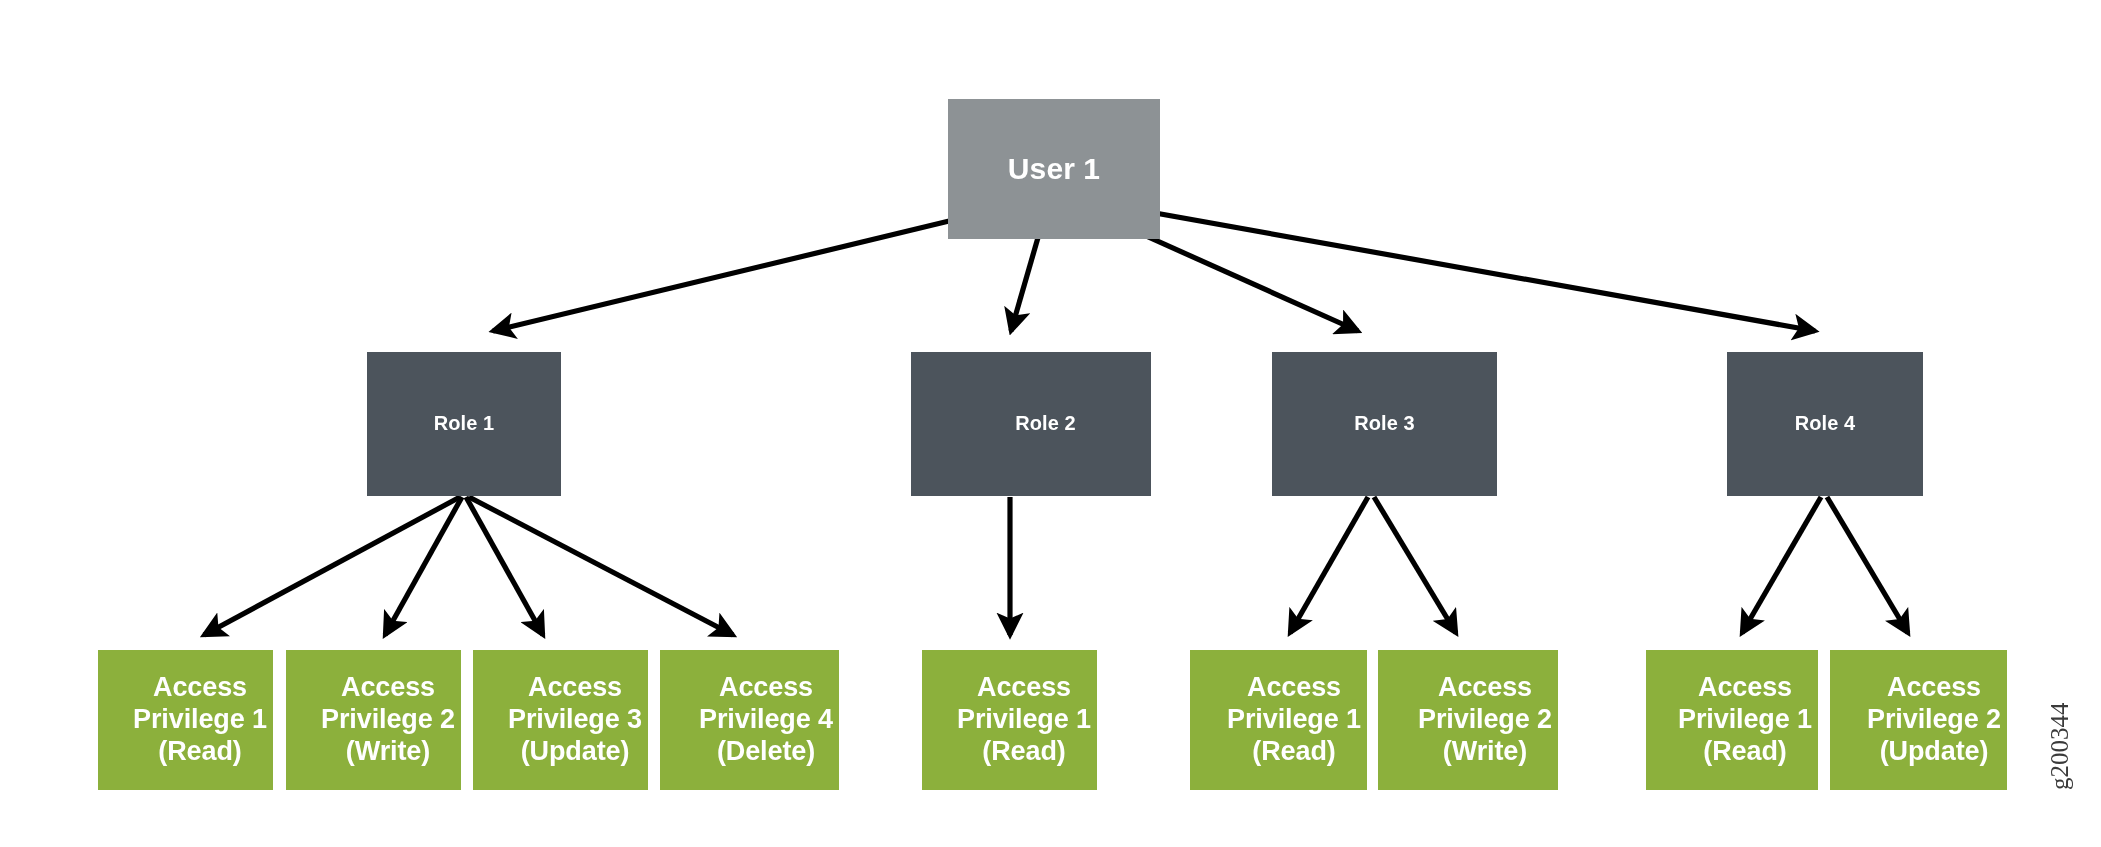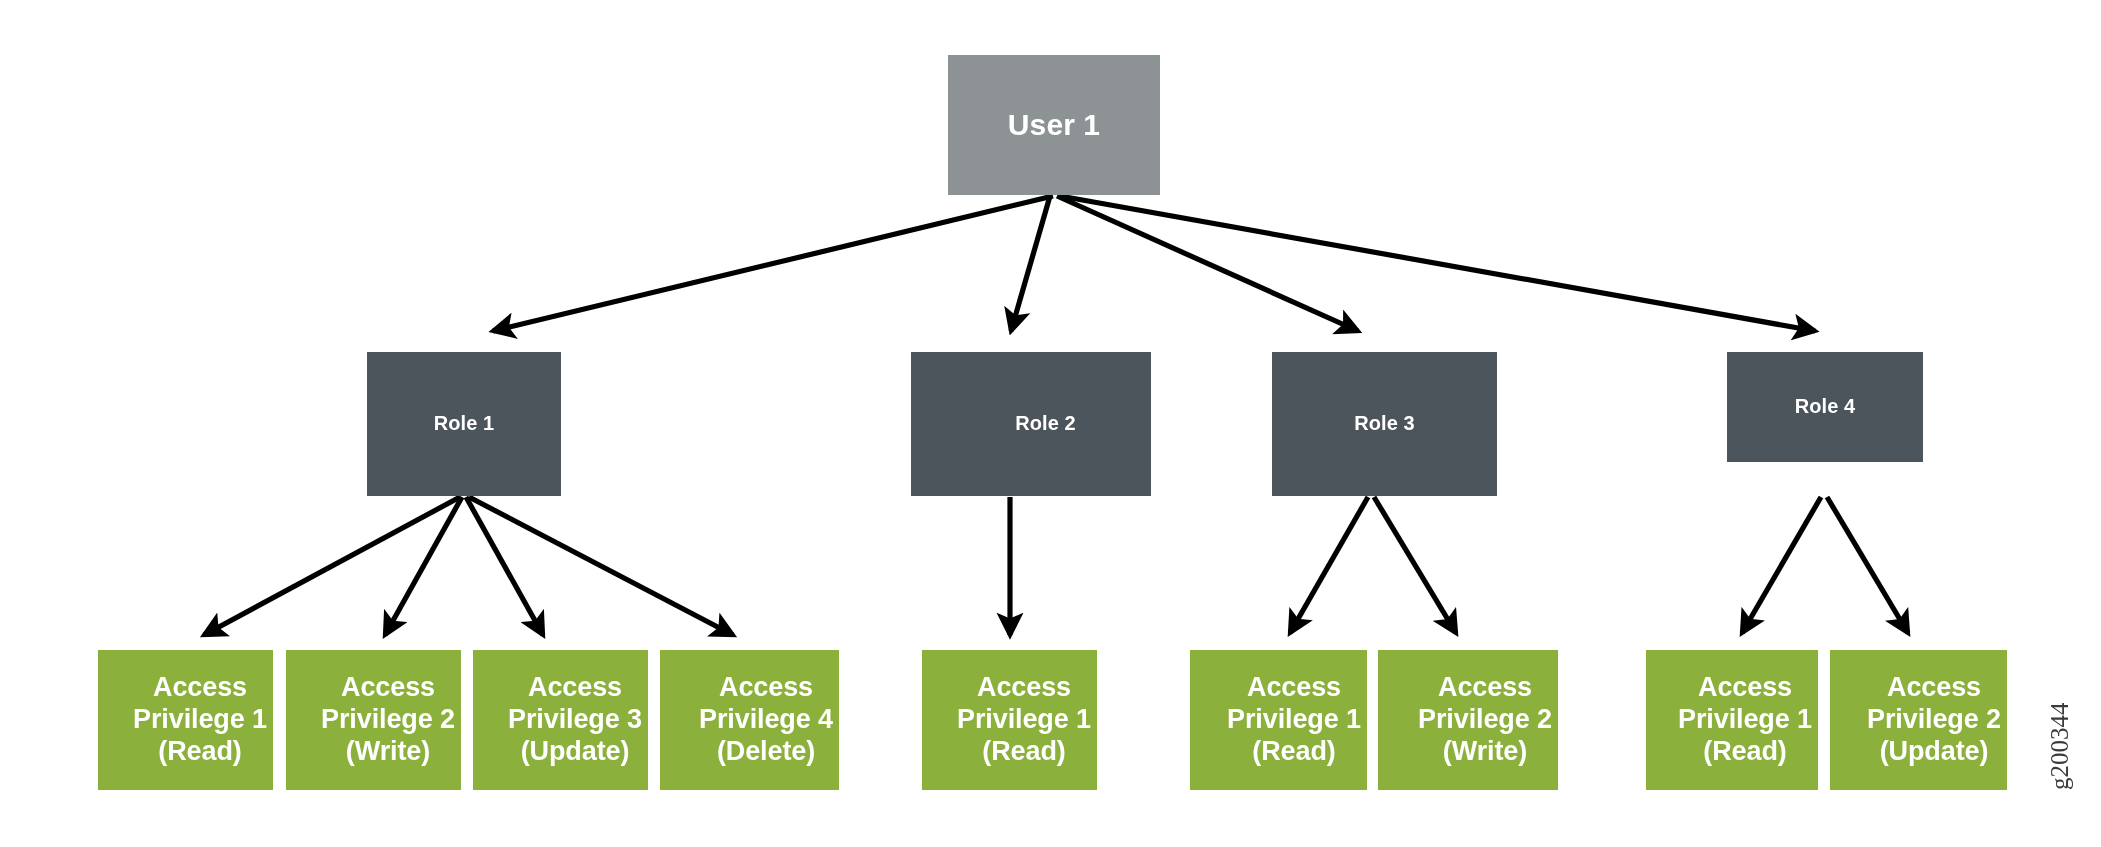--- a/index.html
+++ b/index.html
@@ -35,20 +35,21 @@
     justify-content: center;
     text-align: center;
     color: #ffffff;
     line-height: 1.18;
   }
   .node-user {
     background: #8d9295;
     font-size: 30px;
     font-weight: bold;
     letter-spacing: 0.1px;
+    margin-top: 44px;
   }
   .node-role {
     background: #4c545c;
     font-size: 20px;
     font-weight: bold;
     letter-spacing: 0.1px;
   }
   .node-priv {
     background: #8cb03c;
     font-size: 27px;
@@ -114,21 +115,21 @@
   </div>
 
   <div class="node node-role" style="left:911px; top:352px; width:240px; height:144px;padding-left:29px;">
     <span>Role 2</span>
   </div>
 
   <div class="node node-role" style="left:1272px; top:352px; width:225px; height:144px;">
     <span>Role 3</span>
   </div>
 
-  <div class="node node-role" style="left:1727px; top:352px; width:196px; height:110px;">
+  <div class="node node-role" style="left:1727px; top:352px; width:196px; height:144px;">
     <span>Role 4</span>
   </div>
 
   <div class="node node-priv" style="left:98px; top:650px; width:175px; height:140px;">
     <span class="priv-text">Access
 Privilege 1
 (Read)</span>
   </div>
 
   <div class="node node-priv" style="left:286px; top:650px; width:175px; height:140px;">

